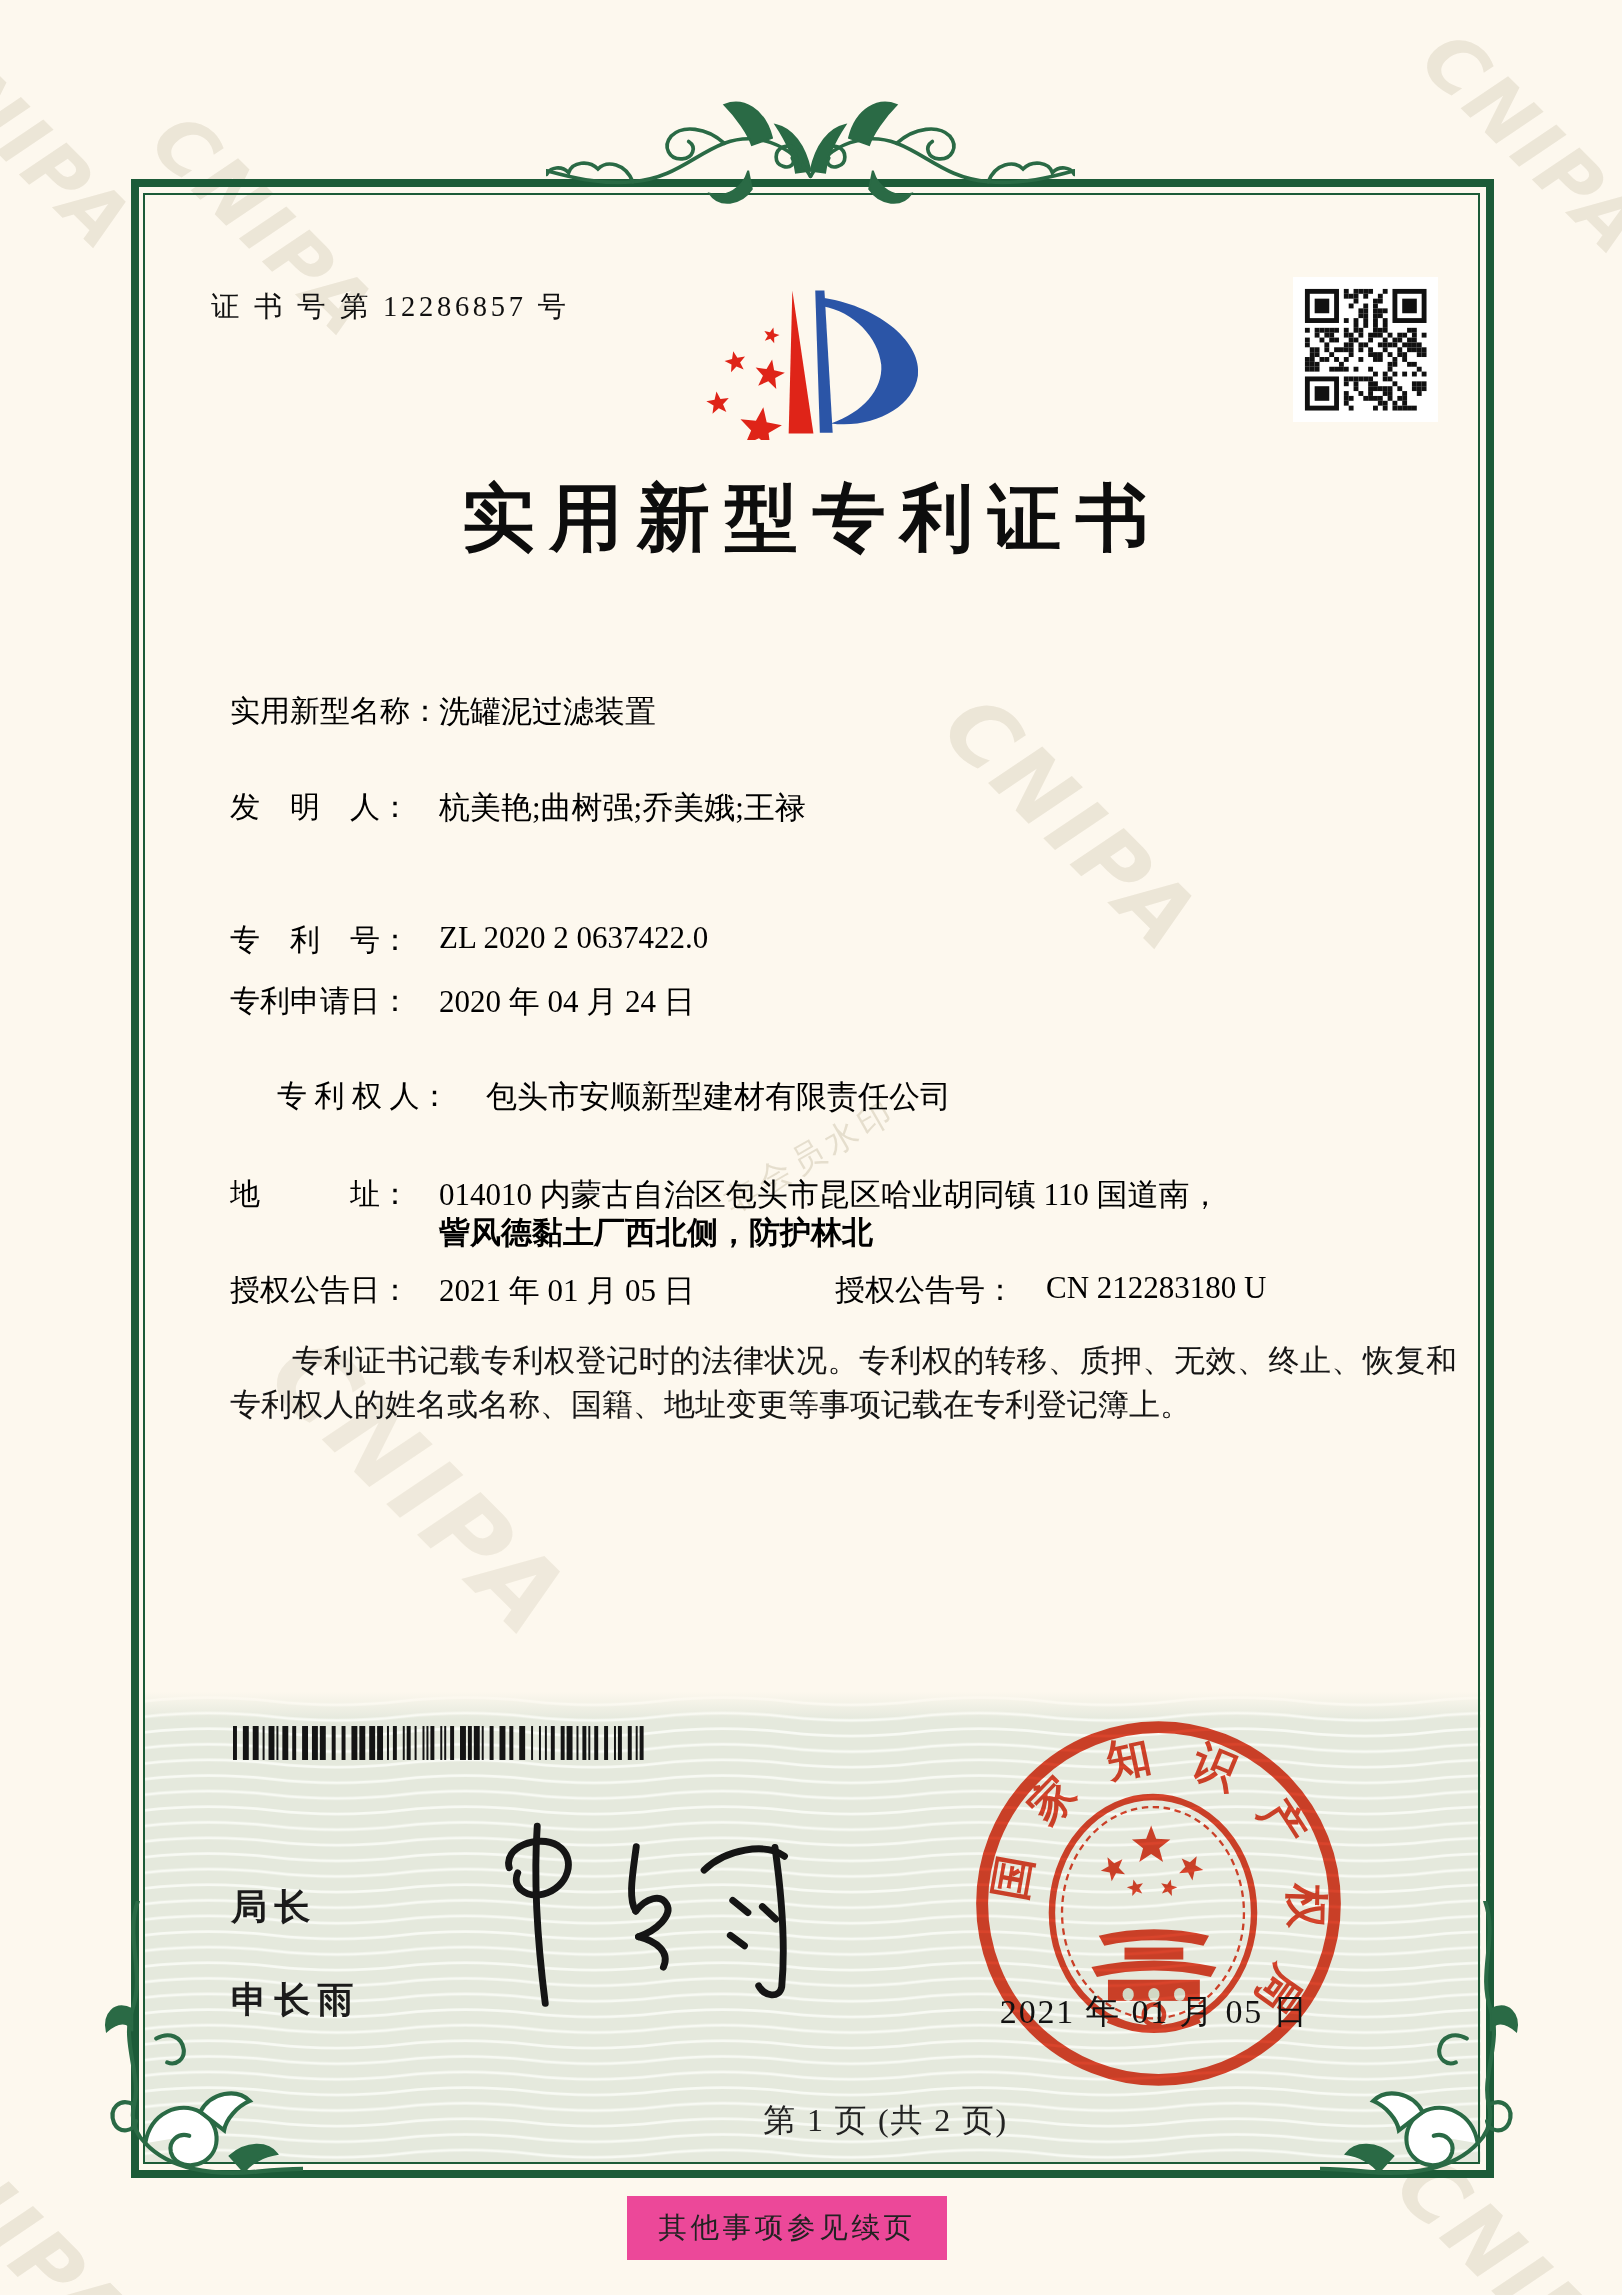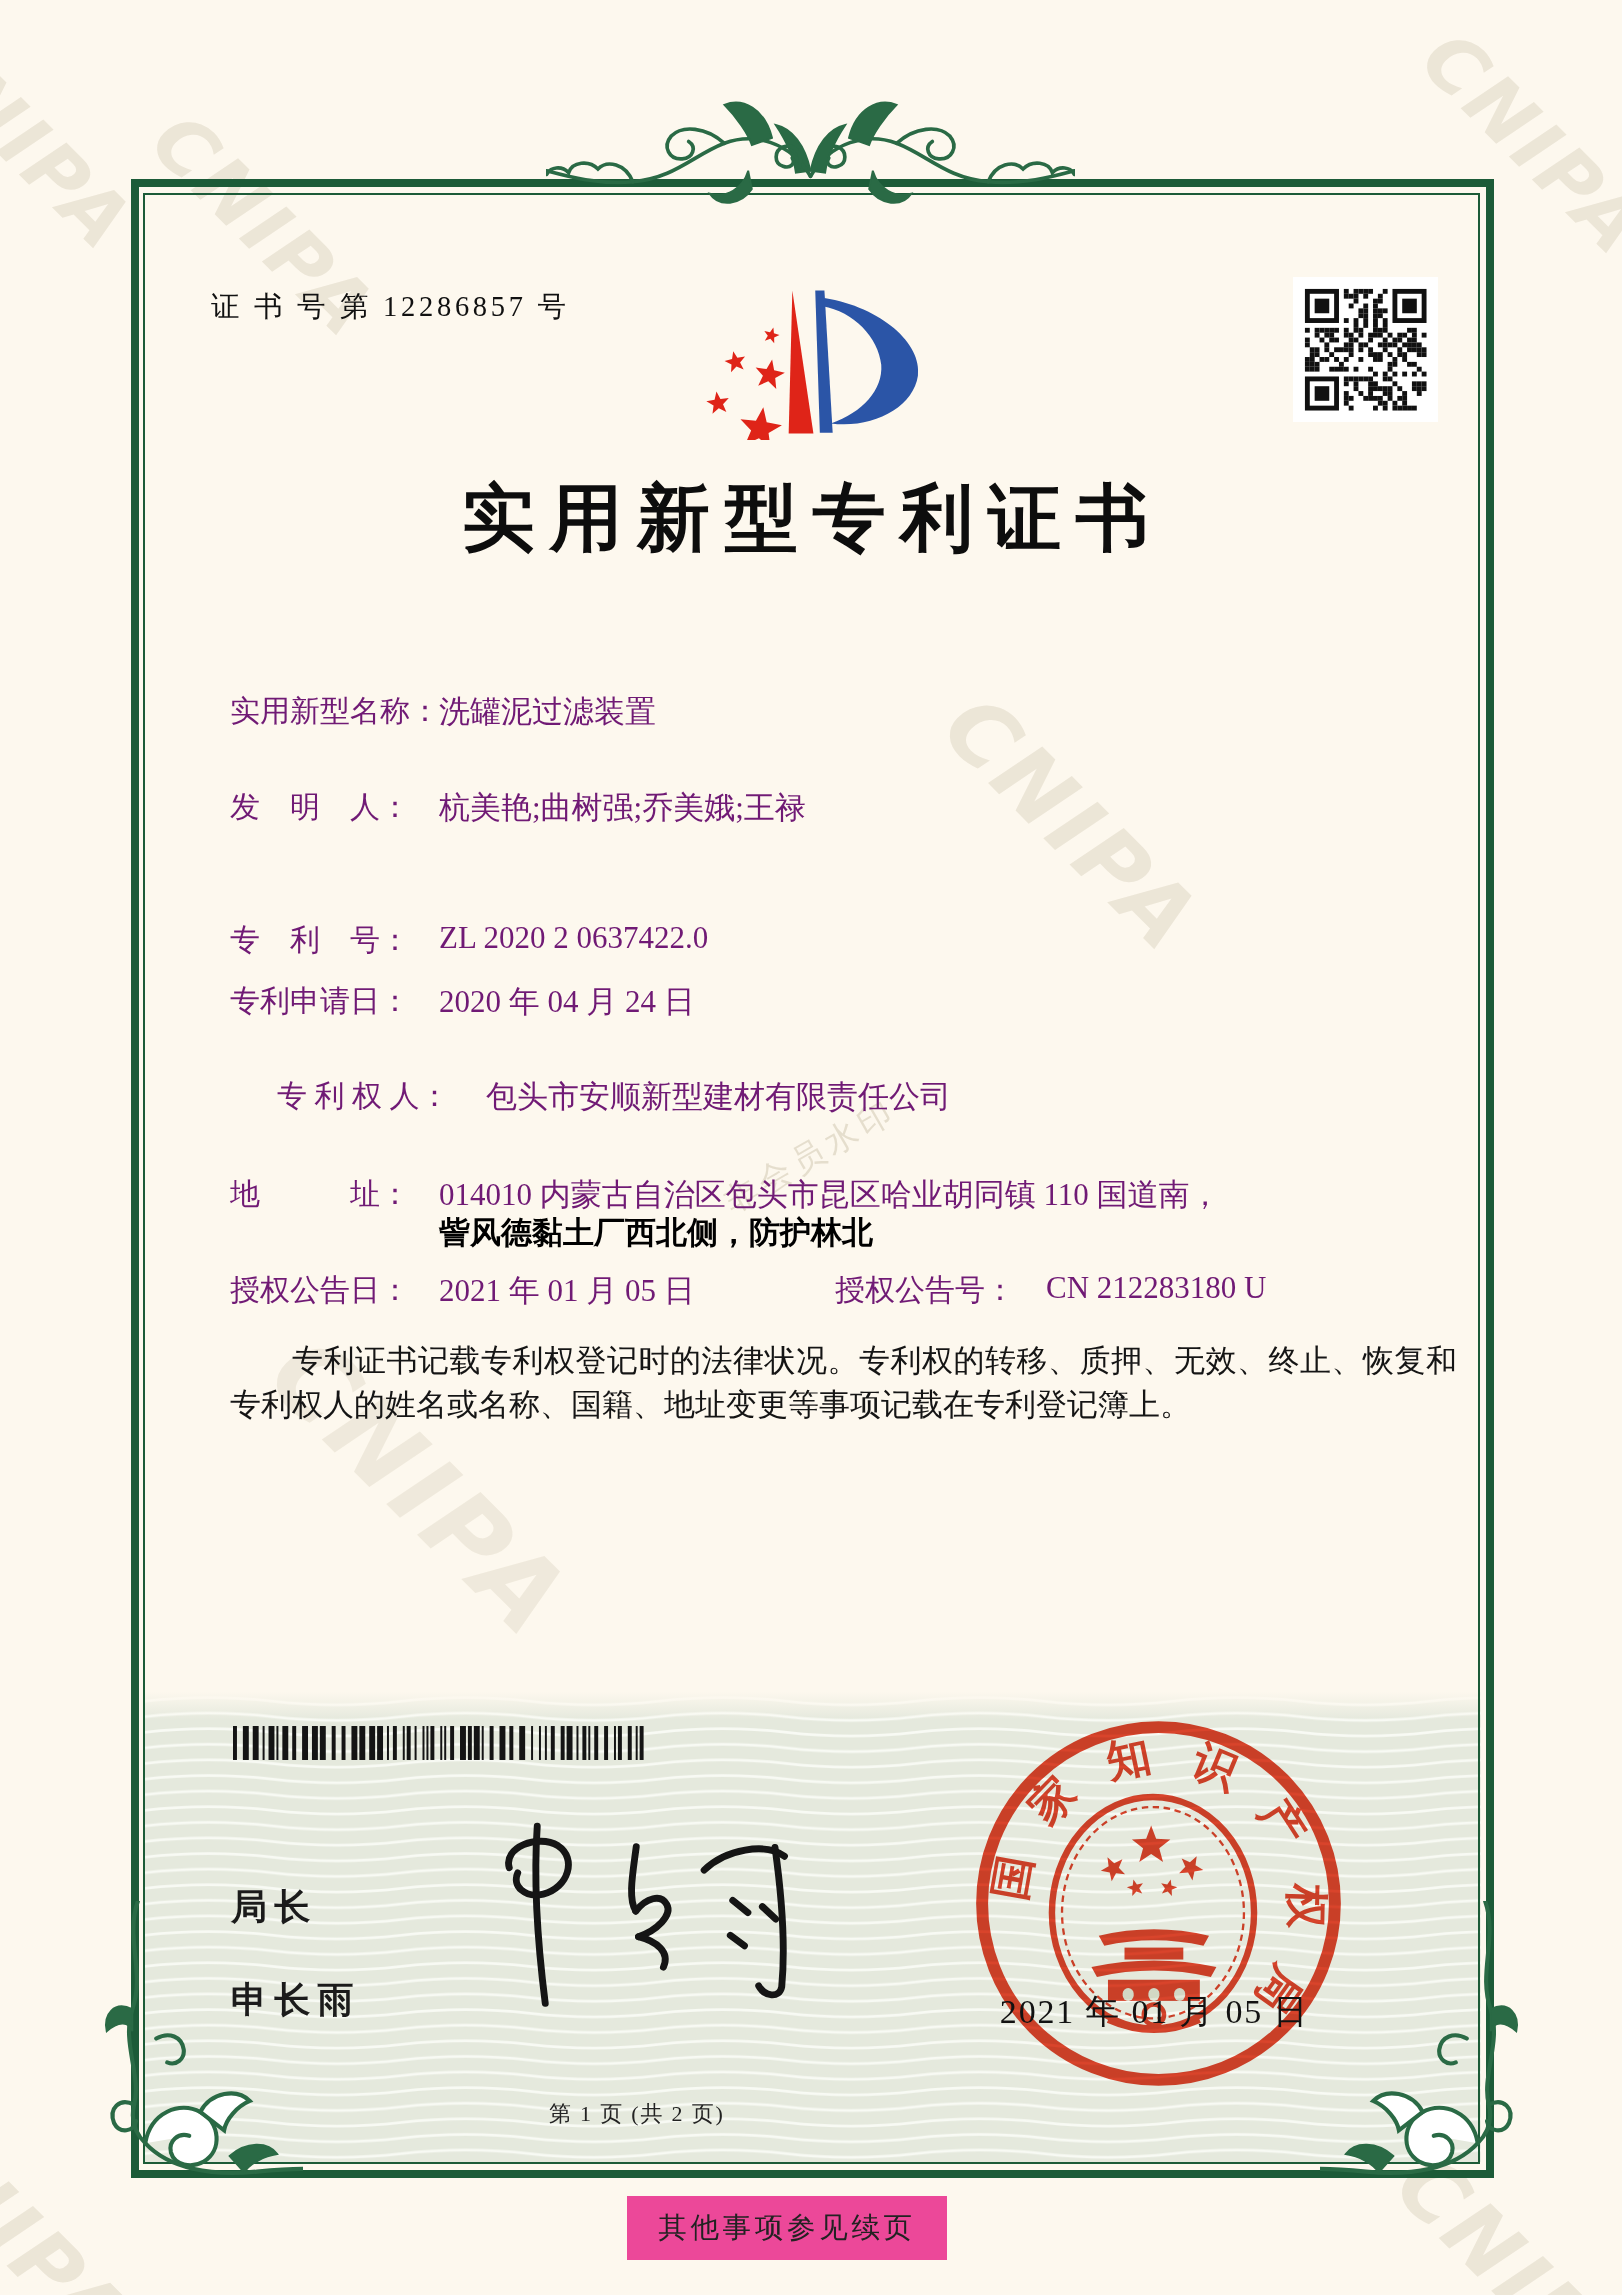--- a/index.html
+++ b/index.html
@@ -15,40 +15,40 @@
   
   .frame-outer{position:absolute;left:131px;top:179px;width:1363px;height:1999px;
       border:8.3px solid #1c5b38;box-sizing:border-box;}
   .frame-inner{position:absolute;left:143px;top:193px;width:1337px;height:1971px;
       border:2.3px solid #1c5b38;box-sizing:border-box;}
   
   .certno{position:absolute;left:211px;top:288px;font-size:28.5px;letter-spacing:3.7px;color:#111;}
   .title{position:absolute;left:131px;top:470px;width:1363px;text-align:center;
       font-size:73px;font-weight:700;letter-spacing:14.7px;color:#0d0d0d;white-space:nowrap;}
   
-  .row{position:absolute;left:230px;width:1249px;height:40px;font-size:30px;color:#701a75;white-space:nowrap;}
+  .row{position:absolute;left:230px;width:1249px;height:40px;font-size:30px;color:#000000;white-space:nowrap;}
   .row .lab{position:absolute;left:0;top:0;}
   .row .val{position:absolute;left:209px;top:0;font-size:31px;}
   .row .lab2{position:absolute;left:605px;top:0;}
   .row .val2{position:absolute;left:816px;top:0;font-size:31px;text-align:center;}
   .addr2{position:absolute;left:439px;top:1212px;font-size:31px;color:#000000;white-space:nowrap;font-weight:bold;}
   
   .bodytxt{position:absolute;left:230px;top:1339px;width:1227px;font-size:31px;
       line-height:44px;text-align:justify;color:#151515;}
   .bodytxt p{margin:0;text-indent:2em;}
   .bodytxt p + p{margin-top:7.3px;}
   
   .signer{position:absolute;left:231px;font-family:"DejaVu Sans","Liberation Sans",sans-serif;
       font-weight:700;font-size:36px;color:#1b1b1b;letter-spacing:7.3px;white-space:nowrap;}
   
   .sealdate{position:absolute;left:996px;top:1989px;width:317px;text-align:center;
       font-size:34px;letter-spacing:1.8px;color:#121212;white-space:nowrap;}
   
-  .pageno{position:absolute;left:549px;top:2099px;width:459px;text-align:left;
-      font-size:22px;color:#222;letter-spacing:1.8px;}
+  .pageno{position:absolute;left:549px;top:2099px;width:459px;text-align:right;
+      font-size:32px;color:#222;letter-spacing:1.8px;}
   .contnote{position:absolute;left:627px;top:2196px;width:320px;height:64px;background:#ec4899;
       text-align:center;line-height:64px;font-size:28.5px;letter-spacing:3.7px;color:#222;}
   .sealchar{font-size:48px;font-weight:700;font-family:"Liberation Serif","DejaVu Serif",serif;}
 </style>
 </head>
 <body>
 
 <div class="page">
 
   <div class="wm" style="left:-46px;top:9.2px;font-size:77px;">CNIPA</div>

